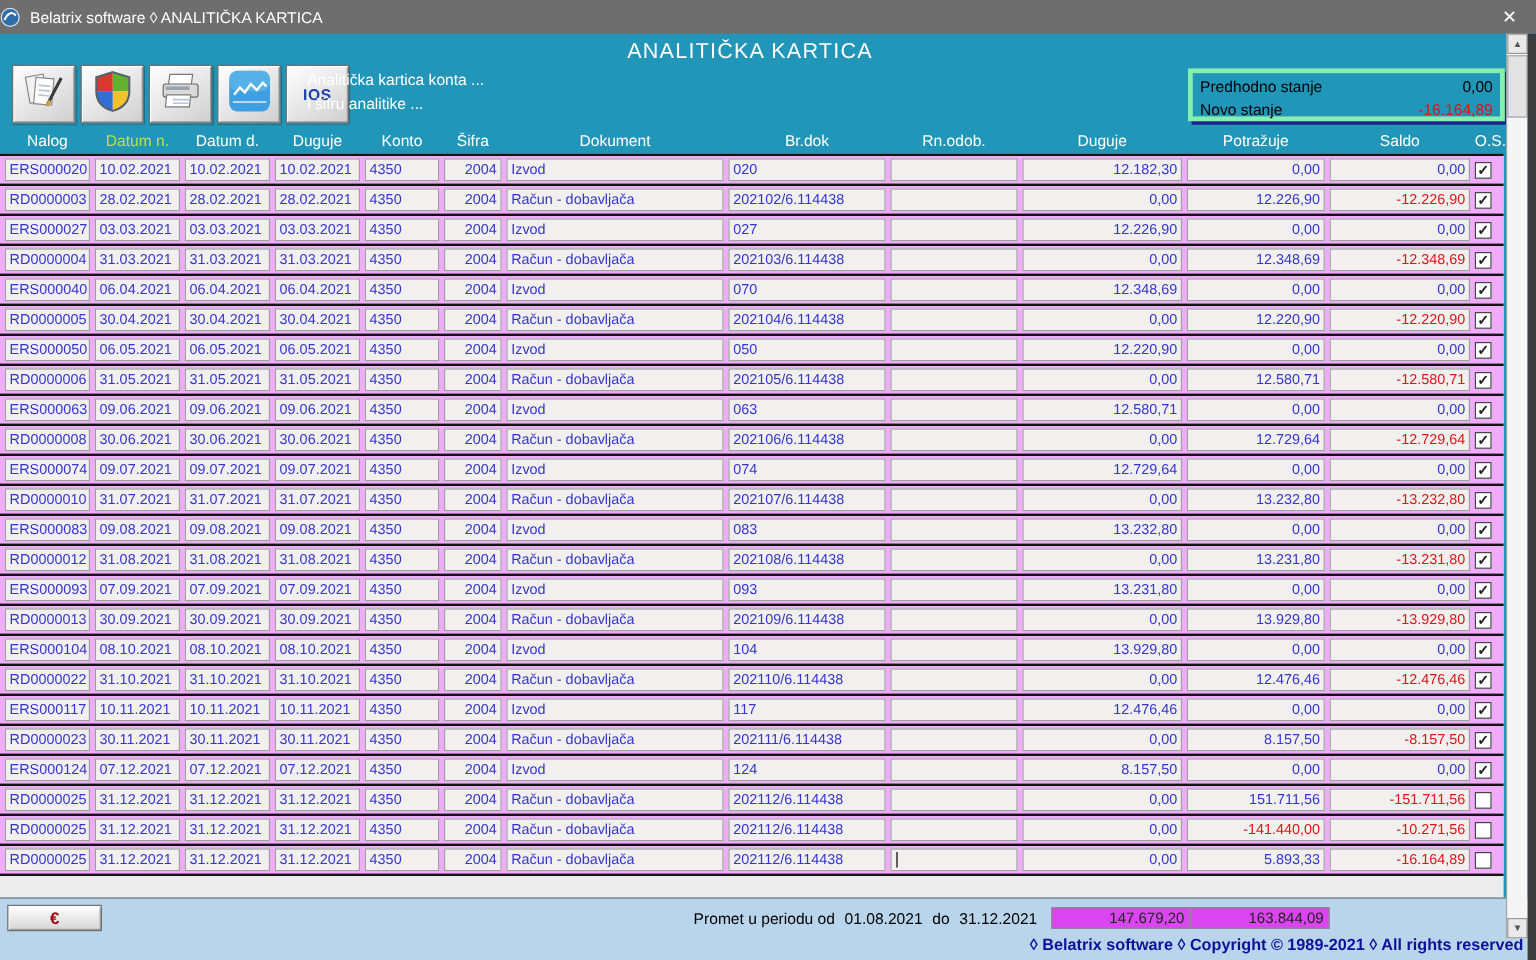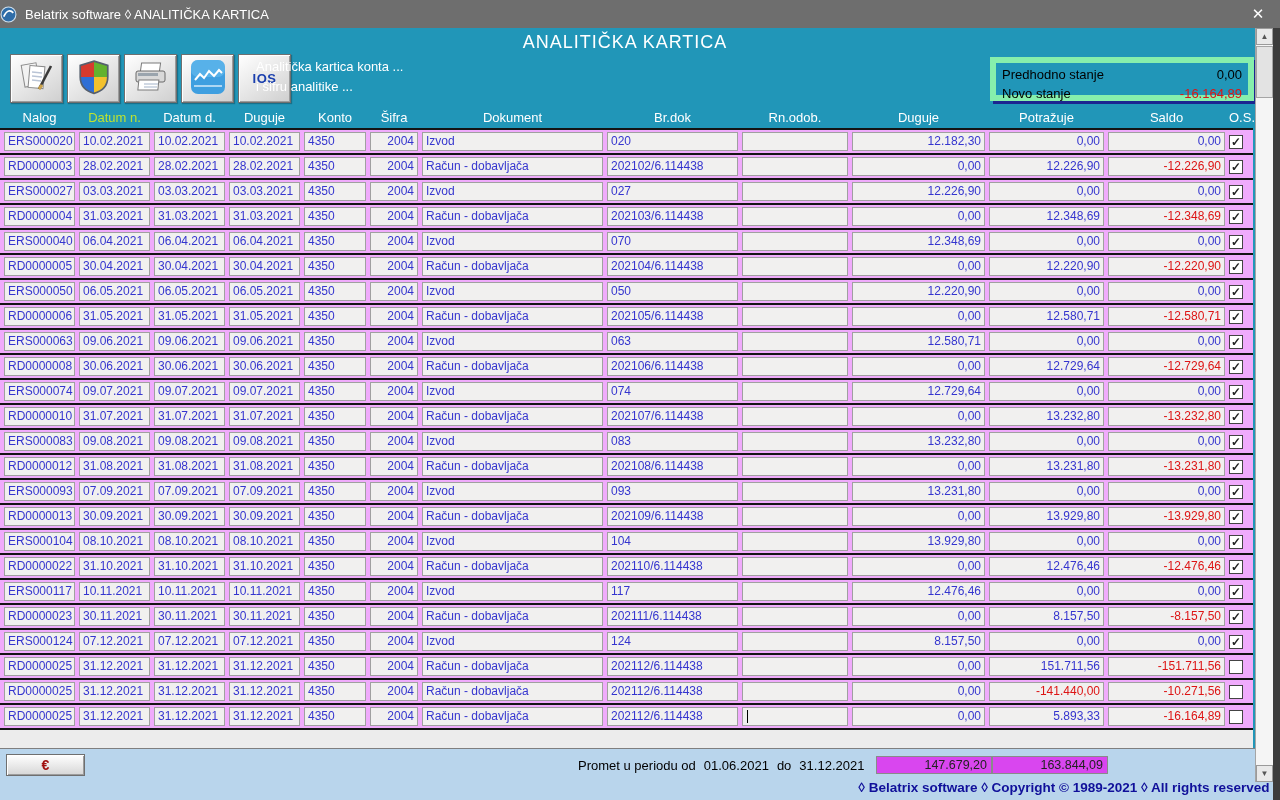--- a/index.html
+++ b/index.html
@@ -22,21 +22,21 @@
   .tbtn { width:53px; height:49px; background:linear-gradient(145deg,#ffffff,#cfcfcf);
           border:1px solid #6f6f6f; border-radius:0;
           box-shadow:inset 1px 1px 0 #ffffff, inset -1px -1px 0 #9c9c9c, 1px 1px 1px rgba(0,0,0,.25);
           display:flex; align-items:center; justify-content:center; }
   .ios-label { color:#1a3fae; font-weight:bold; font-size:13px; letter-spacing:.5px; }
 
   .params { position:absolute; top:57px; left:256px; color:#fff; font-size:13px; line-height:20px; }
   .param-values { position:absolute; top:57px; left:410px; color:#fff; font-size:13px; line-height:20px; }
 
   .balance-box { position:absolute; top:57px; left:990px; width:264px; height:44px;
-                 border:6px solid #86efac; box-shadow:3px 3px 0 #1b2590; background:#2196b8;
+                 border:4px solid #86efac; box-shadow:3px 3px 0 #1b2590; background:#2196b8;
                  padding:2px 6px; font-size:13px; color:#000; }
   .balance-row { display:flex; justify-content:space-between; line-height:19px; }
   .neg { color:#dd1414 !important; }
 
   
   .grid13 { display:grid; grid-template-columns:71px 71px 71px 71px 62px 48px 181px 131px 106px 133px 115px 117px 20px;
             column-gap:4px; padding-left:4px; }
   .head-row { position:absolute; top:106px; left:0; width:1253px; height:22px; align-items:center; }
   .chead { color:#fff; font-size:13px; text-align:center; white-space:nowrap; }
   .chead.sorted { color:#bfe330; }
@@ -1128,21 +1128,21 @@
         <div class="checkbox"></div>
       </div>
     </div>
 
   <div class="gray-strip"></div>
 
   <div class="footer">
     <div class="euro-btn">€</div>
     <div class="promet">
       <span>Promet u periodu od</span>
-      <span>01.06.2021</span>
+      <span>01.08.2021</span>
       <span>do</span>
       <span>31.12.2021</span>
     </div>
     <div class="total-box total-1">147.679,20</div>
     <div class="total-box total-2">163.844,09</div>
     <div class="copyright">◊ Belatrix software ◊ Copyright © 1989-2021 ◊ All rights reserved ◊</div>
   </div>
 
   <div class="scrollbar">
     <div class="sb-btn sb-up">▲</div>

